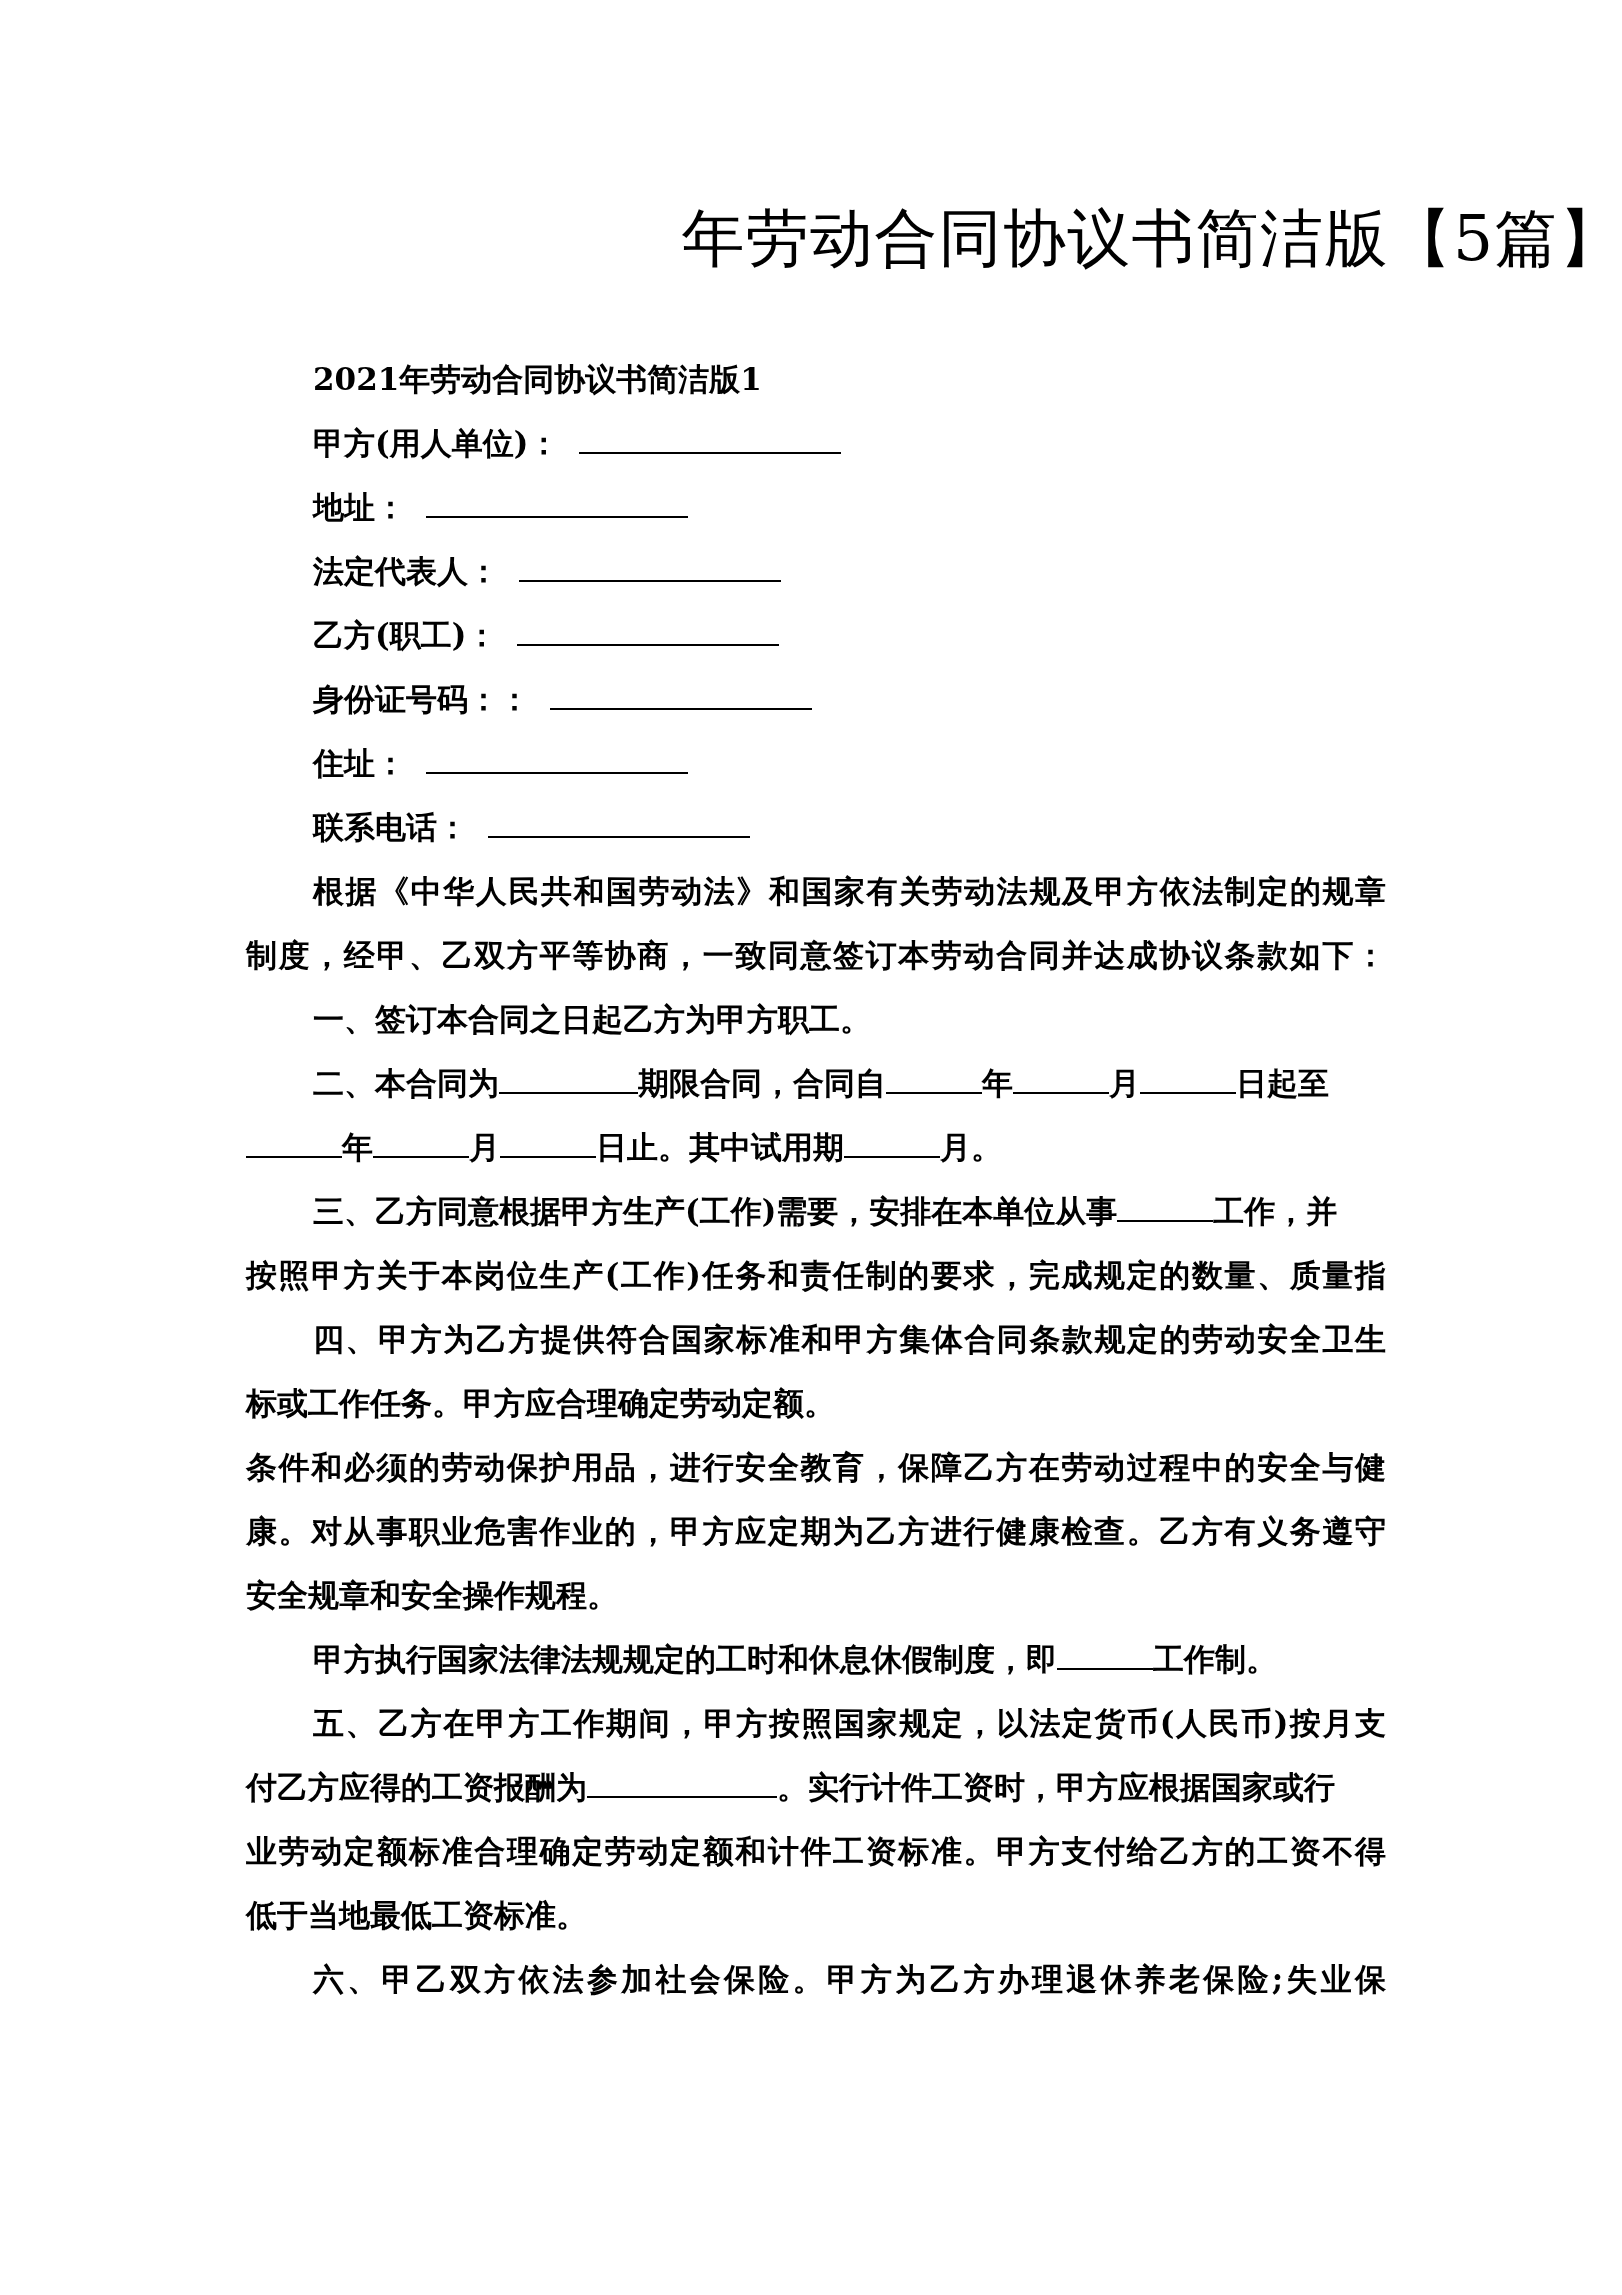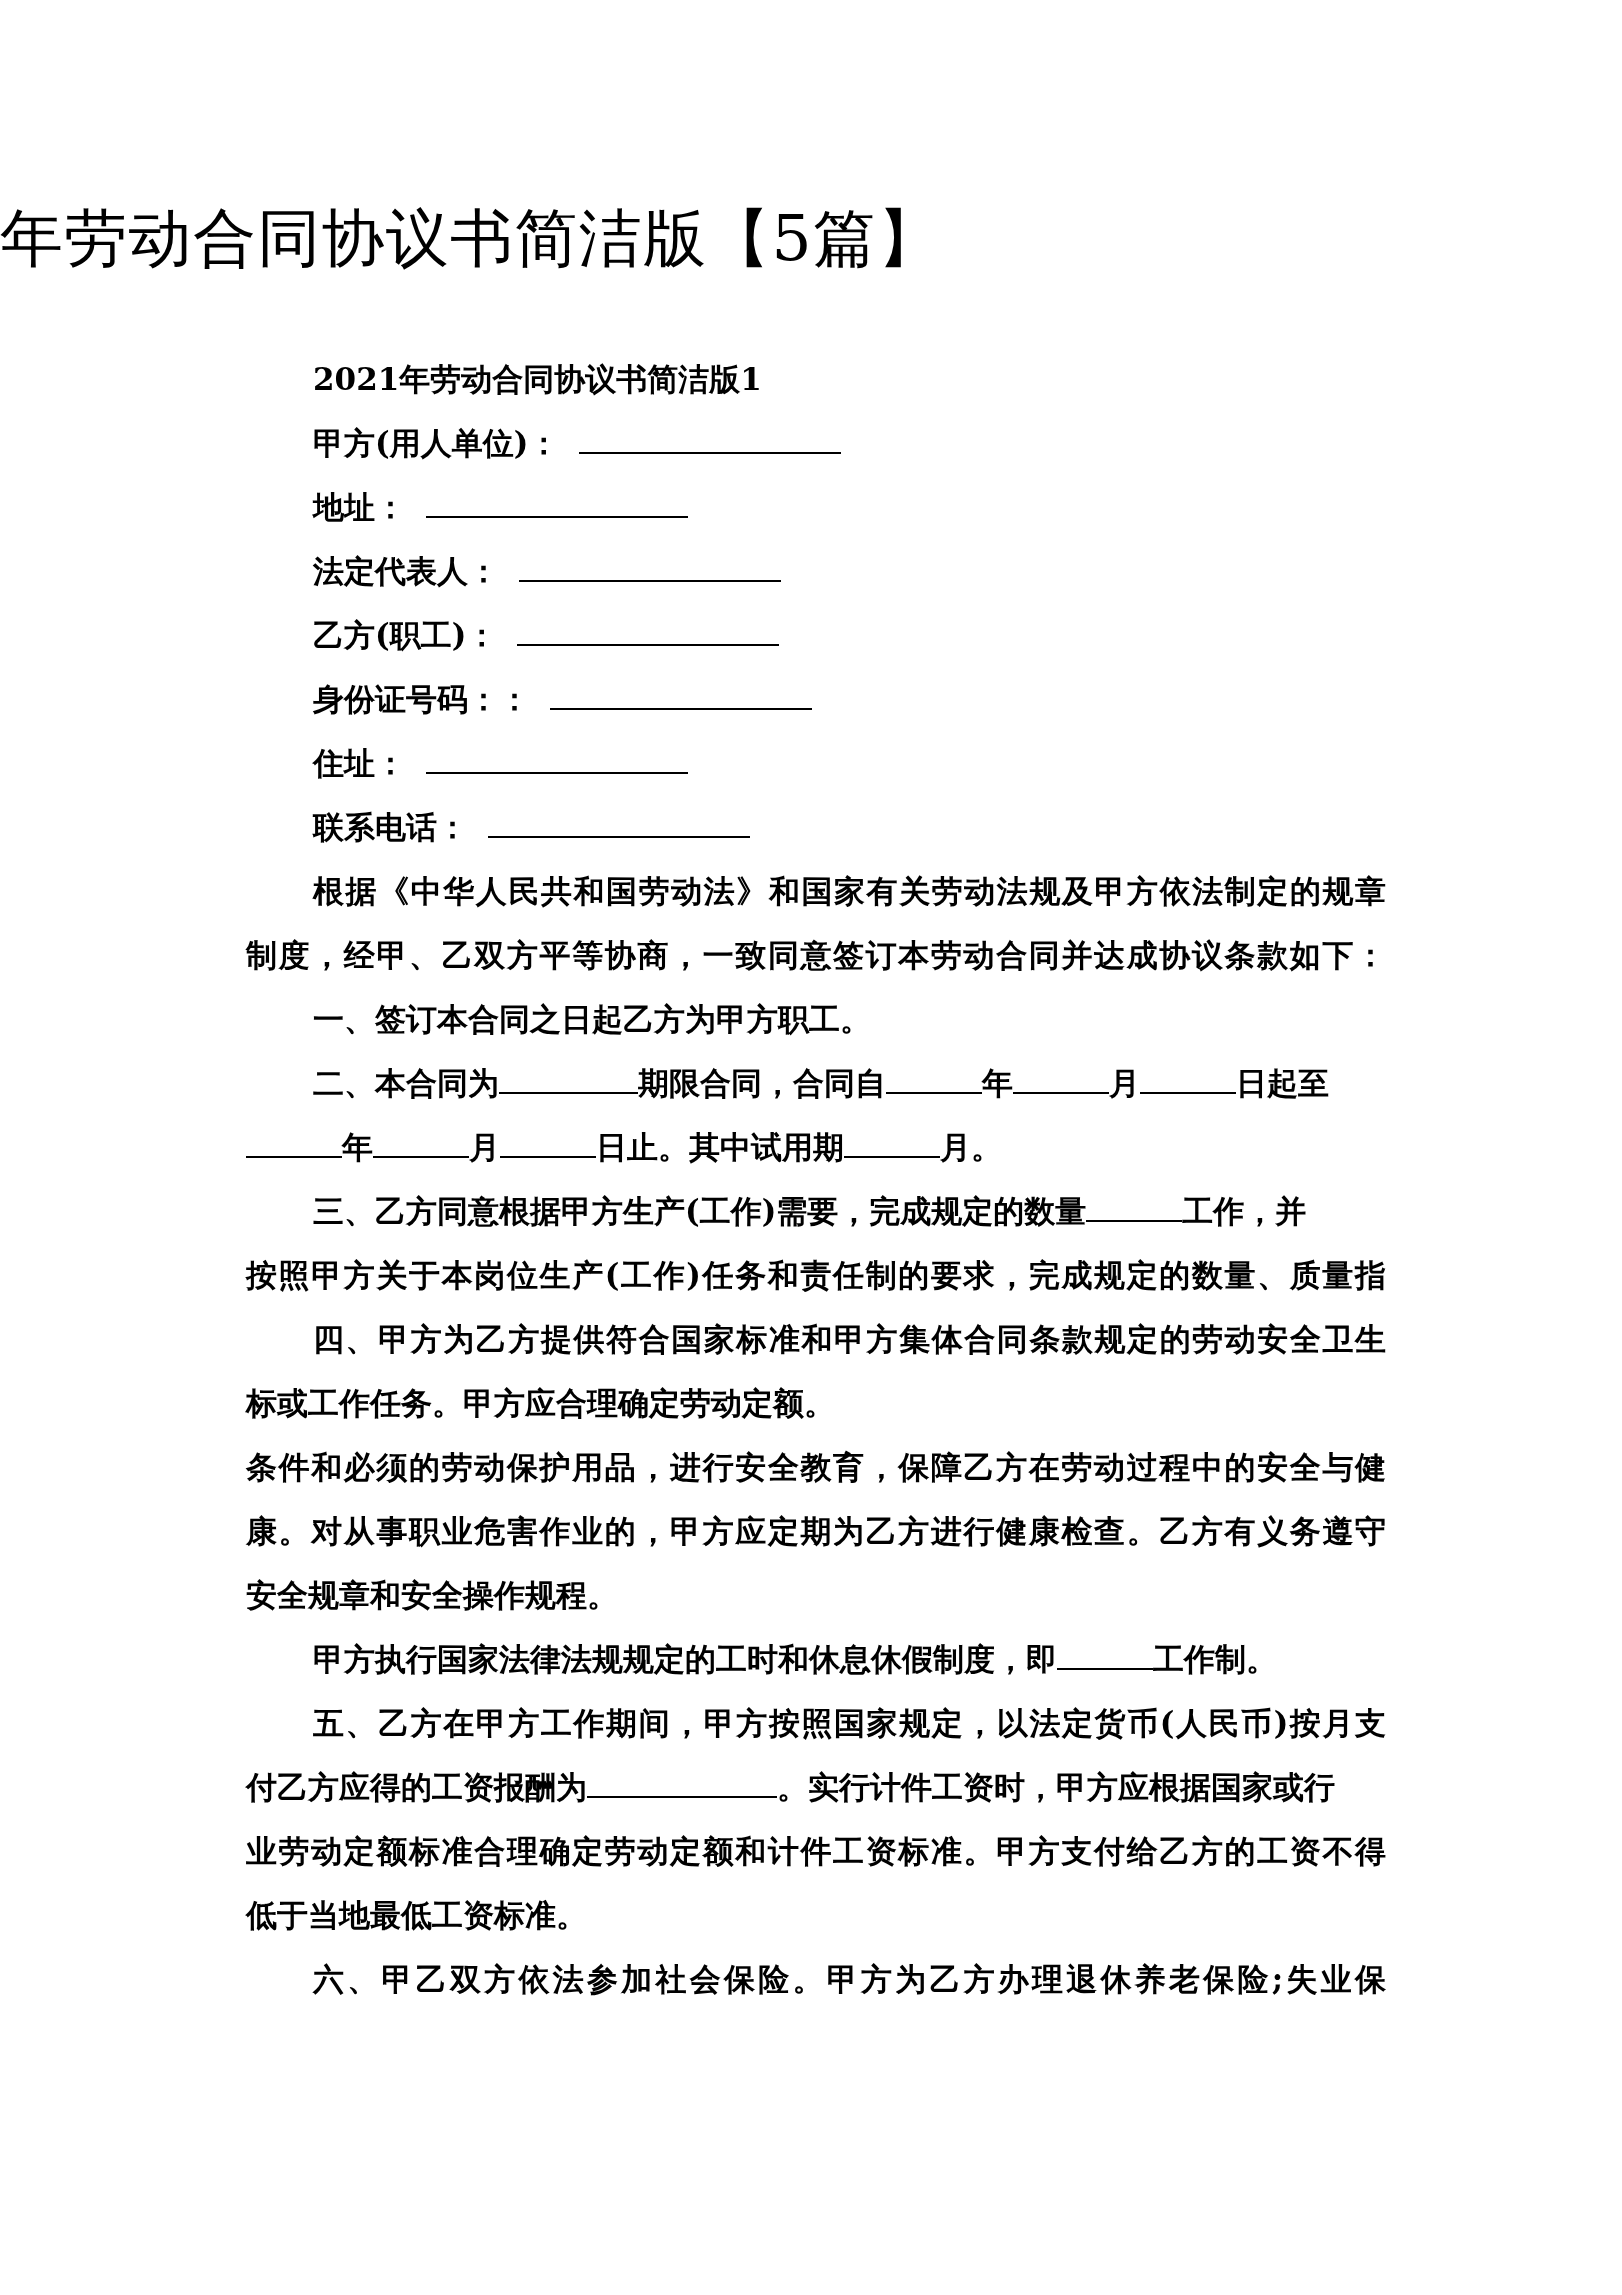--- a/index.html
+++ b/index.html
@@ -1,19 +1,19 @@
 <!DOCTYPE html>
 <html style="font-size:10.5px"><head>
 <meta charset="utf-8">
 <style>
   html, body { margin: 0; padding: 0; background: #ffffff; }
   body { width: 1623px; height: 2295px; position: relative; overflow: hidden;
          font-family: "DejaVu Serif", "Liberation Serif", serif; color: #000; }
   .page { position: absolute; left: 0; top: 0; width: 1623px; height: 2295px; background: #fff; }
-  .title { position: absolute; left: 0; width: 1623px; top: 196px; text-align: left;
+  .title { position: absolute; left: 0; width: 1623px; top: 196px; text-align: right;
            font-size: 63px; line-height: 85px; letter-spacing: 1.3px; font-weight: normal; }
   .body { position: absolute; left: 246px; top: 347px; width: 1140px;
           font-size: 31px; line-height: 64px; font-weight: bold; }
   .line { white-space: nowrap; height: 64px; }
   .indent { padding-left: 67px; }
   .blank { display: inline-block; border-bottom: 2px solid #000; height: 26px; vertical-align: baseline; }
   .just { text-align: justify; text-align-last: justify; }
 </style>
 </head>
 <body>
@@ -61,21 +61,21 @@
     <div class="line indent">一、签订本合同之日起乙方为甲方职工。</div>
 
     <div class="line indent">
       <span>二、本合同为</span><span class="blank" style="width:139px"></span><span>期限合同，合同自</span><span class="blank" style="width:96px"></span><span>年</span><span class="blank" style="width:96px"></span><span>月</span><span class="blank" style="width:96px"></span><span>日起至</span>
     </div>
     <div class="line">
       <span class="blank" style="width:96px"></span><span>年</span><span class="blank" style="width:96px"></span><span>月</span><span class="blank" style="width:96px"></span><span>日止。其中试用期</span><span class="blank" style="width:96px"></span><span>月。</span>
     </div>
 
     <div class="line indent">
-      <span>三、乙方同意根据甲方生产(工作)需要，完成规定的数量</span><span class="blank" style="width:96px"></span><span>工作，并</span>
+      <span>三、乙方同意根据甲方生产(工作)需要，安排在本单位从事</span><span class="blank" style="width:96px"></span><span>工作，并</span>
     </div>
     <div class="line just">按照甲方关于本岗位生产(工作)任务和责任制的要求，完成规定的数量、质量指</div>
     <div class="line indent just">四、甲方为乙方提供符合国家标准和甲方集体合同条款规定的劳动安全卫生</div>
 
     <div class="line">标或工作任务。甲方应合理确定劳动定额。</div>
     <div class="line just">条件和必须的劳动保护用品，进行安全教育，保障乙方在劳动过程中的安全与健</div>
     <div class="line just">康。对从事职业危害作业的，甲方应定期为乙方进行健康检查。乙方有义务遵守</div>
     <div class="line">安全规章和安全操作规程。</div>
 
     <div class="line indent">

